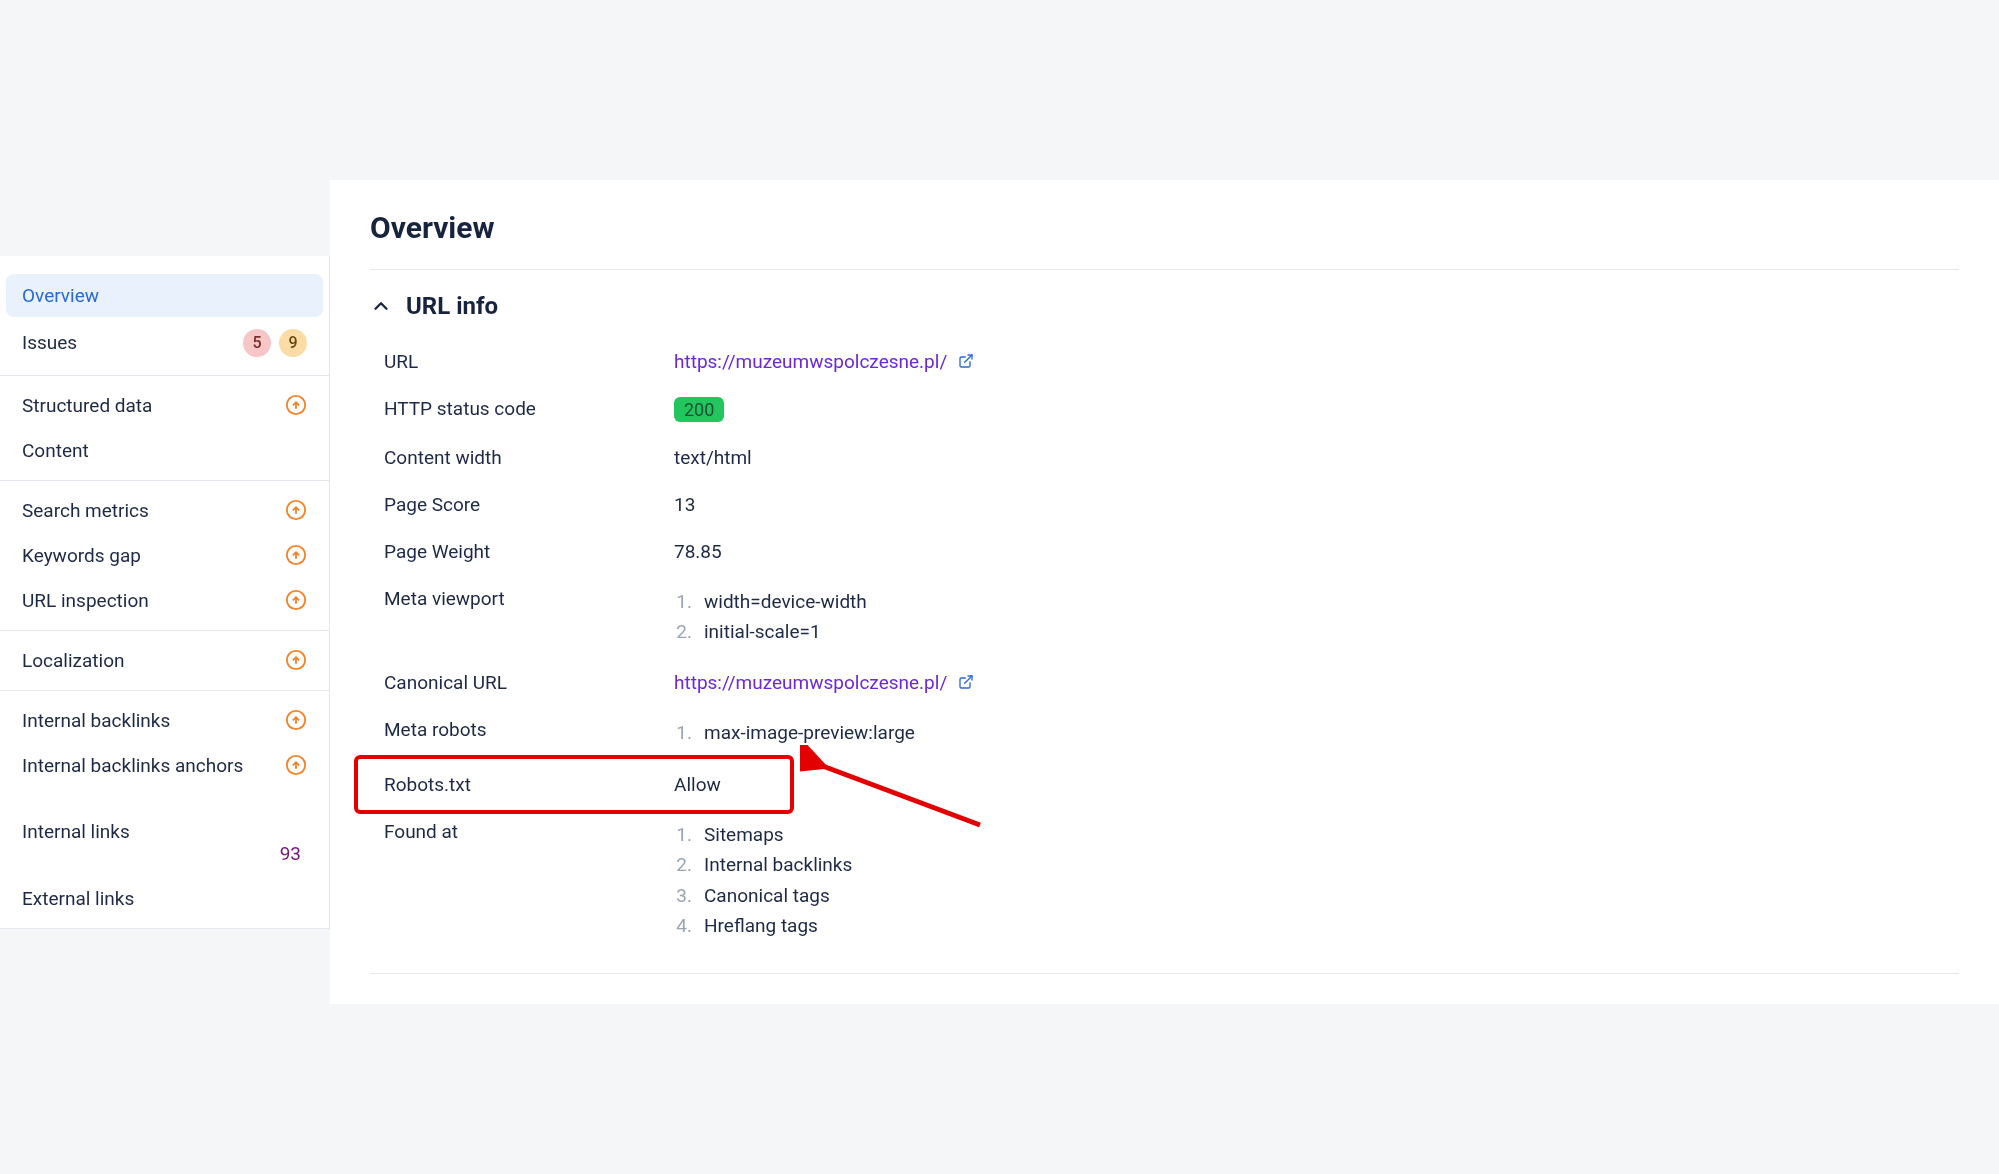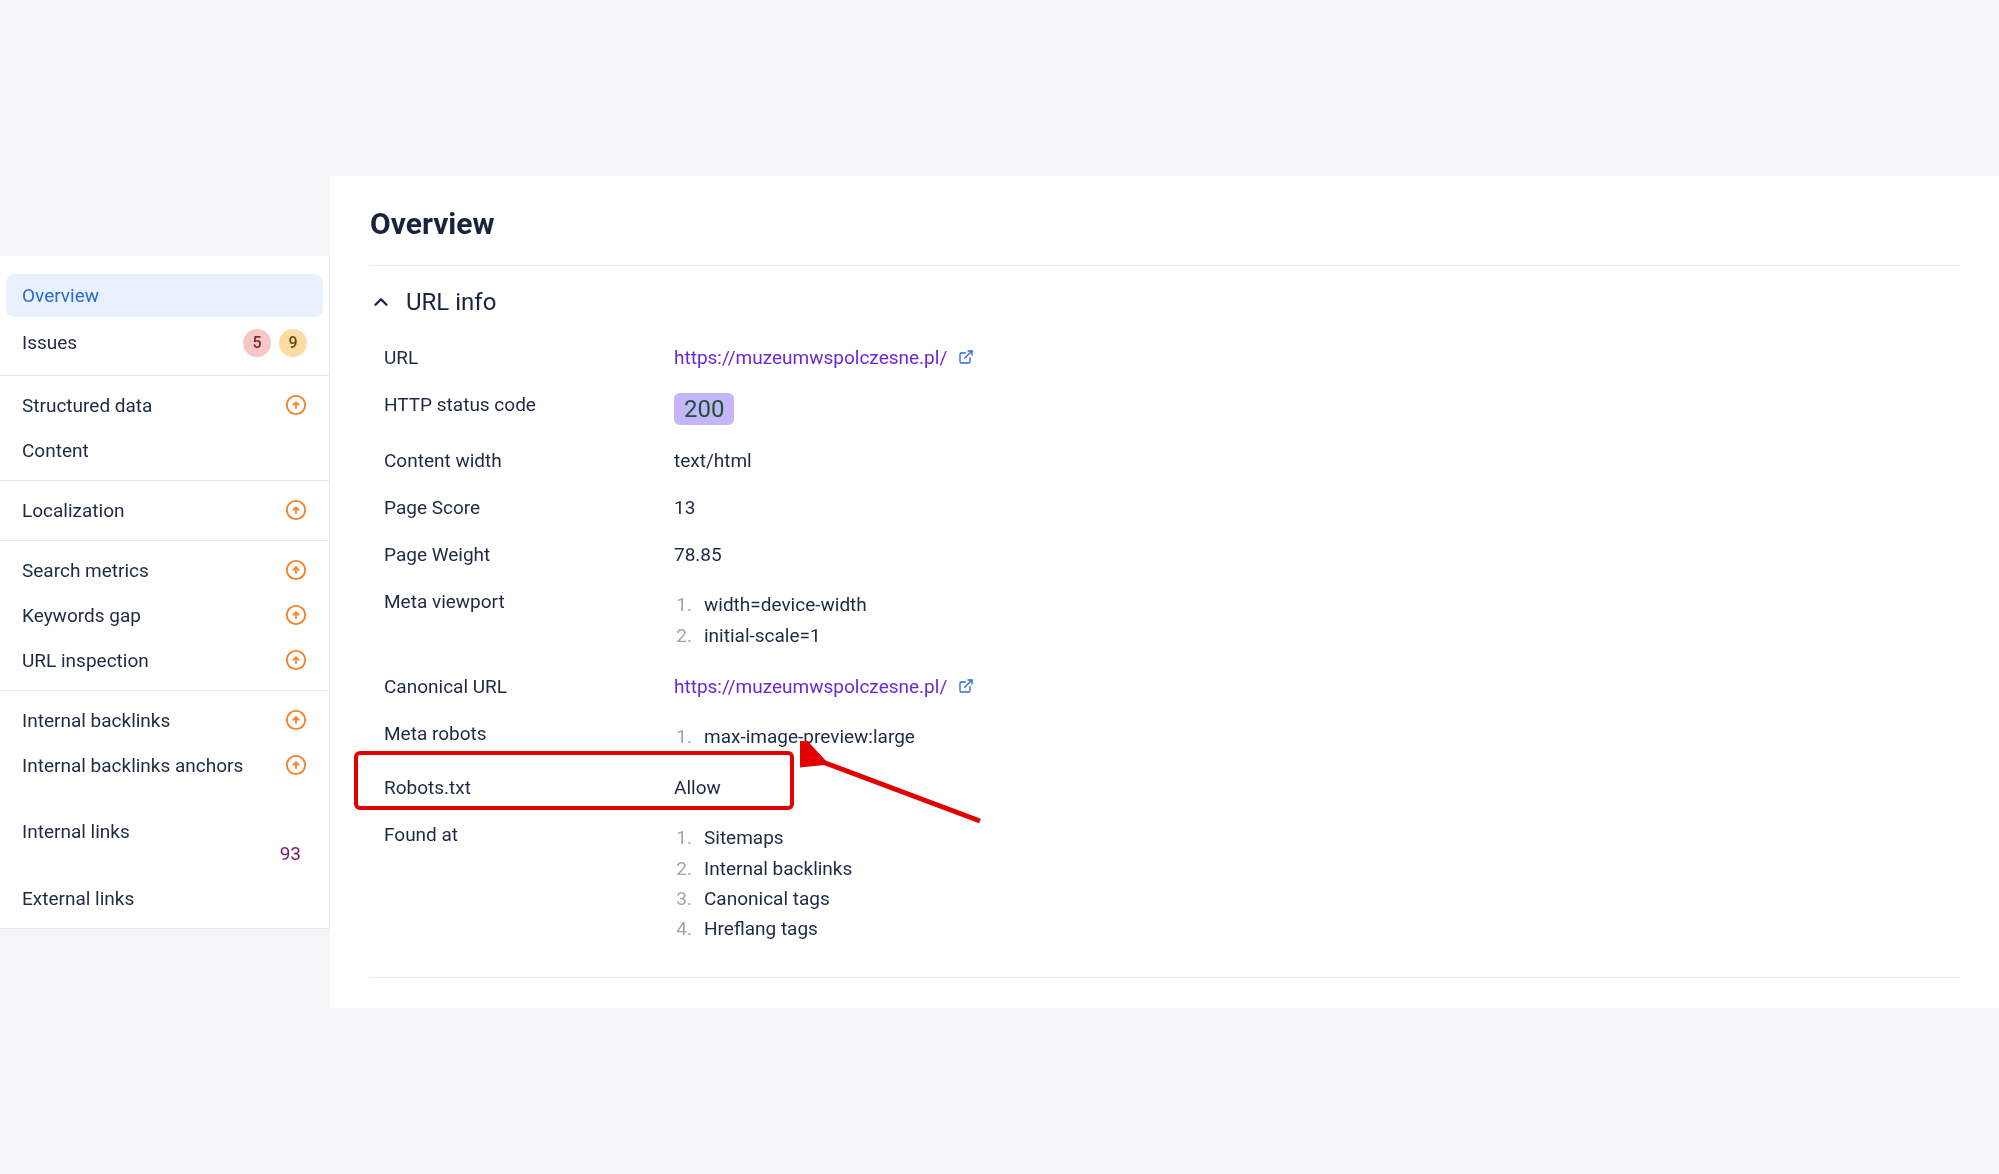--- a/index.html
+++ b/index.html
@@ -89,21 +89,21 @@
 }
 .section-header {
   display: flex;
   align-items: center;
   gap: 14px;
   margin-bottom: 18px;
 }
 .section-header .chev { width: 22px; height: 22px; }
 .section-title {
   font-size: 24px;
-  font-weight: 400;
+  font-weight: 700;
   color: #18243d;
 }
 .info-table {
   padding-left: 14px;
   position: relative;
 }
 .info-row {
   display: flex;
   padding: 12px 0;
 }
@@ -124,25 +124,25 @@
 }
 .ext-icon {
   display:inline-block;
   width:16px;
   height:16px;
   margin-left:6px;
   vertical-align:-1px;
 }
 .status-pill {
   display: inline-block;
-  background: #c4b5fd;
+  background: #22c55e;
   color: #1d5332;
   border-radius: 6px;
   padding: 2px 10px;
-  font-size: 24px;
+  font-size: 18px;
 }
 .numlist { list-style: none; }
 .numlist li {
   display: flex;
   gap: 12px;
   line-height: 1.6;
 }
 .numlist .n { color: #9aa4b3; width: 18px; text-align: right; }
 .highlight-box {
   position: absolute;
@@ -191,51 +191,51 @@
           </span>
       </div>
       <div class="sidebar-item">
         <span class="label">Content</span>
       </div>
     </div>
 
 
     <div class="sidebar-group">
       <div class="sidebar-item">
+        <span class="label">Search metrics</span>
+        <span class="sidebar-right">
+            <span class="upgrade-icon"><svg viewBox="0 0 24 24" fill="none" stroke="#f0842a" stroke-width="2">
+                <circle cx="12" cy="12" r="10"></circle>
+                <path d="M12 16V9M8.5 12.5 12 9l3.5 3.5"></path>
+              </svg></span>
+          </span>
+      </div>
+      <div class="sidebar-item">
+        <span class="label">Keywords gap</span>
+        <span class="sidebar-right">
+            <span class="upgrade-icon"><svg viewBox="0 0 24 24" fill="none" stroke="#f0842a" stroke-width="2">
+                <circle cx="12" cy="12" r="10"></circle>
+                <path d="M12 16V9M8.5 12.5 12 9l3.5 3.5"></path>
+              </svg></span>
+          </span>
+      </div>
+      <div class="sidebar-item">
+        <span class="label">URL inspection</span>
+        <span class="sidebar-right">
+            <span class="upgrade-icon"><svg viewBox="0 0 24 24" fill="none" stroke="#f0842a" stroke-width="2">
+                <circle cx="12" cy="12" r="10"></circle>
+                <path d="M12 16V9M8.5 12.5 12 9l3.5 3.5"></path>
+              </svg></span>
+          </span>
+      </div>
+    </div>
+
+    <div class="sidebar-group">
+      <div class="sidebar-item">
         <span class="label">Localization</span>
-        <span class="sidebar-right">
-            <span class="upgrade-icon"><svg viewBox="0 0 24 24" fill="none" stroke="#f0842a" stroke-width="2">
-                <circle cx="12" cy="12" r="10"></circle>
-                <path d="M12 16V9M8.5 12.5 12 9l3.5 3.5"></path>
-              </svg></span>
-          </span>
-      </div>
-    </div>
-
-    <div class="sidebar-group">
-      <div class="sidebar-item">
-        <span class="label">Search metrics</span>
-        <span class="sidebar-right">
-            <span class="upgrade-icon"><svg viewBox="0 0 24 24" fill="none" stroke="#f0842a" stroke-width="2">
-                <circle cx="12" cy="12" r="10"></circle>
-                <path d="M12 16V9M8.5 12.5 12 9l3.5 3.5"></path>
-              </svg></span>
-          </span>
-      </div>
-      <div class="sidebar-item">
-        <span class="label">Keywords gap</span>
-        <span class="sidebar-right">
-            <span class="upgrade-icon"><svg viewBox="0 0 24 24" fill="none" stroke="#f0842a" stroke-width="2">
-                <circle cx="12" cy="12" r="10"></circle>
-                <path d="M12 16V9M8.5 12.5 12 9l3.5 3.5"></path>
-              </svg></span>
-          </span>
-      </div>
-      <div class="sidebar-item">
-        <span class="label">URL inspection</span>
         <span class="sidebar-right">
             <span class="upgrade-icon"><svg viewBox="0 0 24 24" fill="none" stroke="#f0842a" stroke-width="2">
                 <circle cx="12" cy="12" r="10"></circle>
                 <path d="M12 16V9M8.5 12.5 12 9l3.5 3.5"></path>
               </svg></span>
           </span>
       </div>
     </div>
 
     <div class="sidebar-group">

